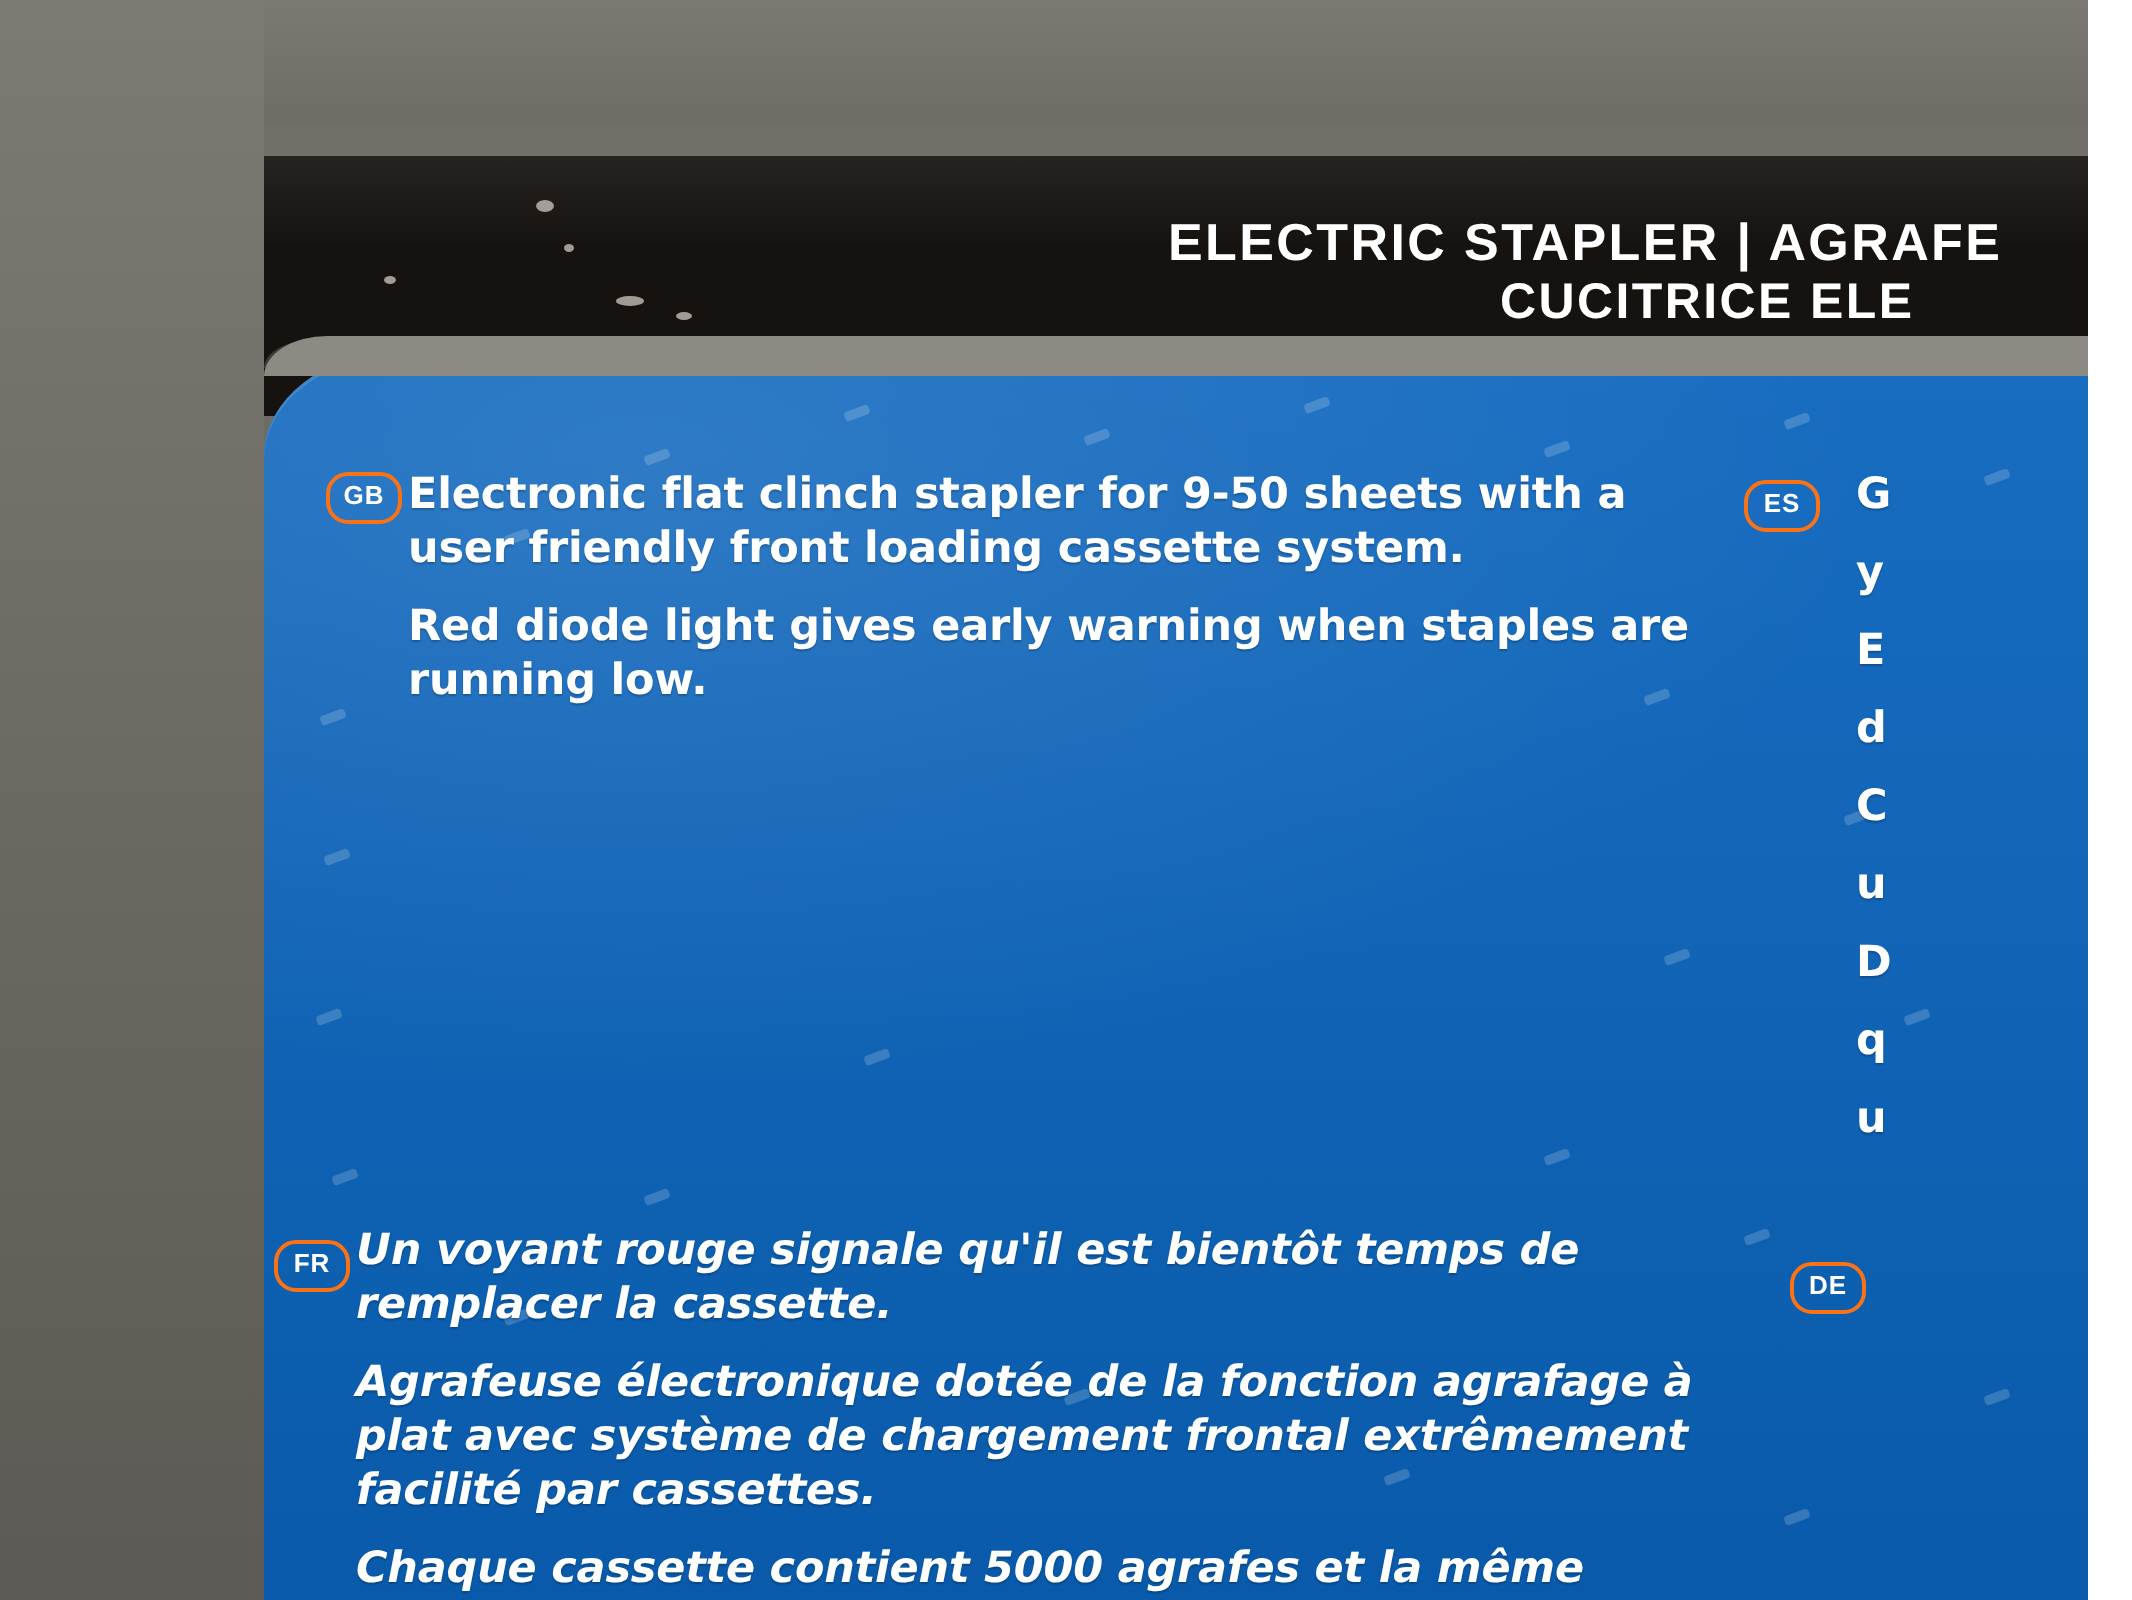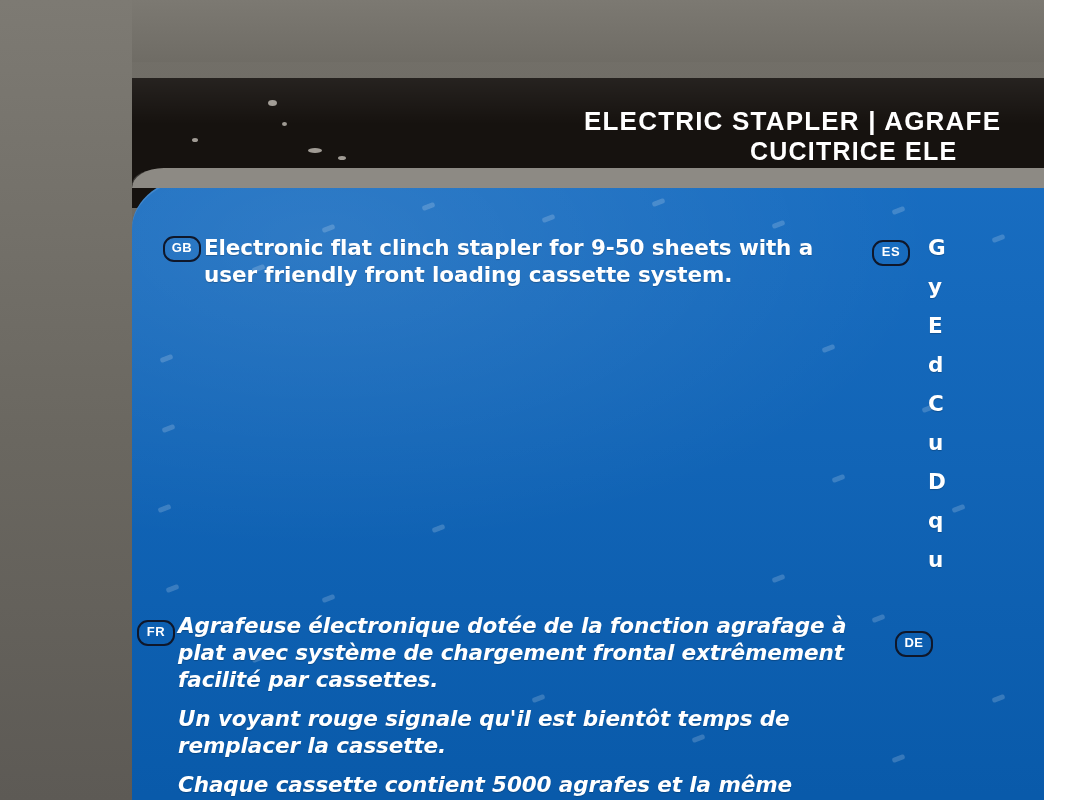--- a/index.html
+++ b/index.html
@@ -135,21 +135,21 @@
     background: rgba(255,255,255,0.18);
     border-radius: 2px;
     transform: rotate(-20deg);
   }
 
   
   .lang-badge {
     position: absolute;
     width: 34px;
     height: 22px;
-    border: 2px solid #0f172a;
+    border: 2px solid #f97316;
     border-radius: 11px;
     color: #ffffff;
     font-size: 13px;
     font-weight: bold;
     line-height: 20px;
     text-align: center;
     letter-spacing: .5px;
     z-index: 5;
   }
 
@@ -233,25 +233,26 @@
     <div class="staple-dash" style="left:760px; top:580px;"></div>
   </div>
 
   <div class="lang-badge" style="left:163px; top:236px;">GB</div>
   <div class="lang-badge" style="left:137px; top:620px;">FR</div>
   <div class="lang-badge" style="left:872px; top:240px;">ES</div>
   <div class="lang-badge" style="left:895px; top:631px;">DE</div>
 
   <div class="txt col-gb">
     <p>Electronic flat clinch stapler for 9-50 sheets with a user friendly front loading cassette system.</p>
+    <p>Red diode light gives early warning when staples are running low.</p>
   </div>
 
   <div class="txt italic col-fr">
+    <p>Un voyant rouge signale qu'il est bientôt temps de remplacer la cassette.</p>
     <p>Agrafeuse électronique dotée de la fonction agrafage à plat avec système de chargement frontal extrêmement facilité par cassettes.</p>
-    <p>Un voyant rouge signale qu'il est bientôt temps de remplacer la cassette.</p>
     <p>Chaque cassette contient 5000 agrafes et la même cassette peut être utilisée quelque soit le nombre de feuilles de papier.</p>
   </div>
 
   <div class="clip-right">
     <div class="txt" style="left:28px; top:58px; width:120px;">
       <p>G</p>
       <p>y</p>
       <p>E</p>
       <p>d</p>
       <p>C</p>

